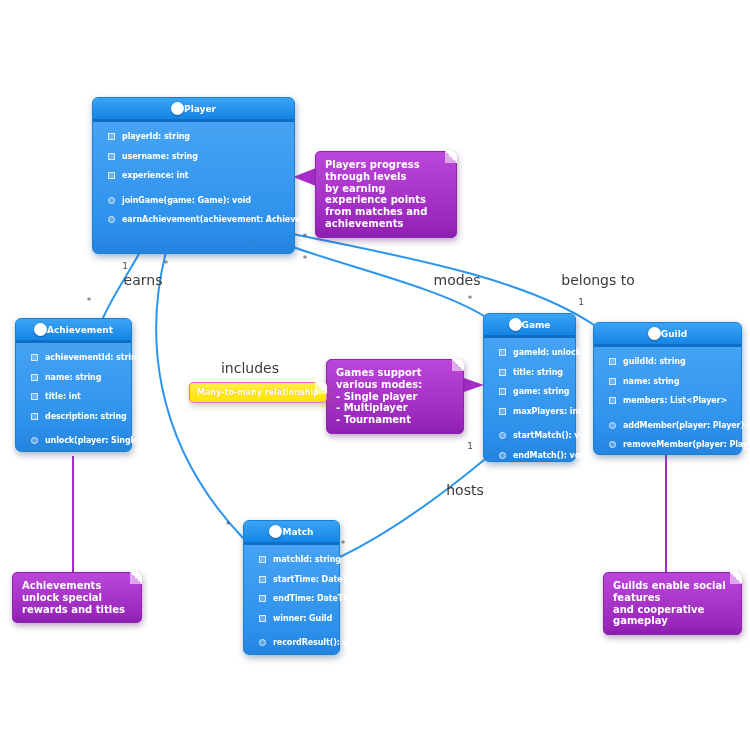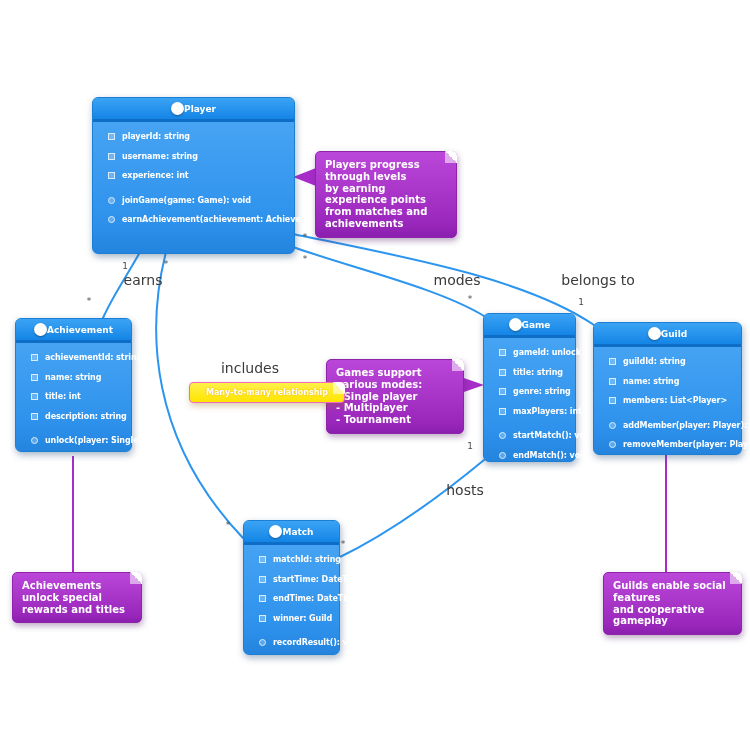--- a/index.html
+++ b/index.html
@@ -28,21 +28,21 @@
 
   
   .note { position:absolute; border-radius:5px; color:#fff; font-size:10px; font-weight:bold;
           padding:7px 9px; white-space:pre-line; line-height:1.18;
           background:linear-gradient(180deg,#bb46da 0%,#9a27bb 85%,#8a1fae 100%);
           border:1px solid #8e24aa; box-shadow:1px 3px 6px rgba(90,40,110,.4); }
   .note::after, .ynote::after { content:""; position:absolute; top:-1px; right:-1px;
           width:12px; height:12px; border-radius:0 5px 0 0;
           background:linear-gradient(to bottom left,#ffffff 50%,rgba(255,255,255,.55) 50%); }
   .ynote { position:absolute; border-radius:4px; color:#fff; font-size:8px; font-weight:bold;
-          padding:5px 16px; white-space:nowrap;
+          padding:5px 7px; white-space:nowrap;
           background:linear-gradient(180deg,#fff04a 0%,#ffe400 100%);
           border:1px solid #ef6ac0; box-shadow:1px 3px 6px rgba(150,110,20,.35);
           text-shadow:0 0 2px rgba(235,150,0,.65); }
 
   
   .elabel { position:absolute; transform:translate(-50%,-50%); font-size:14px; color:#3a3a3a; }
   .mult   { position:absolute; transform:translate(-50%,-50%); font-size:9px; color:#4a4a4a; }
 </style>
 </head>
 <body>
@@ -128,21 +128,21 @@
       <div class="row">
           <span class="mi"></span>
           <span class="mtext">gameId: unlock</span>
         </div>
       <div class="row">
           <span class="mi"></span>
           <span class="mtext">title: string</span>
         </div>
       <div class="row">
           <span class="mi"></span>
-          <span class="mtext">genre: string</span>
+          <span class="mtext">game: string</span>
         </div>
       <div class="row">
           <span class="mi"></span>
           <span class="mtext">maxPlayers: int</span>
         </div>
       <div class="row gap">
           <span class="mi ci"></span>
           <span class="mtext">startMatch(): void</span>
         </div>
       <div class="row">

